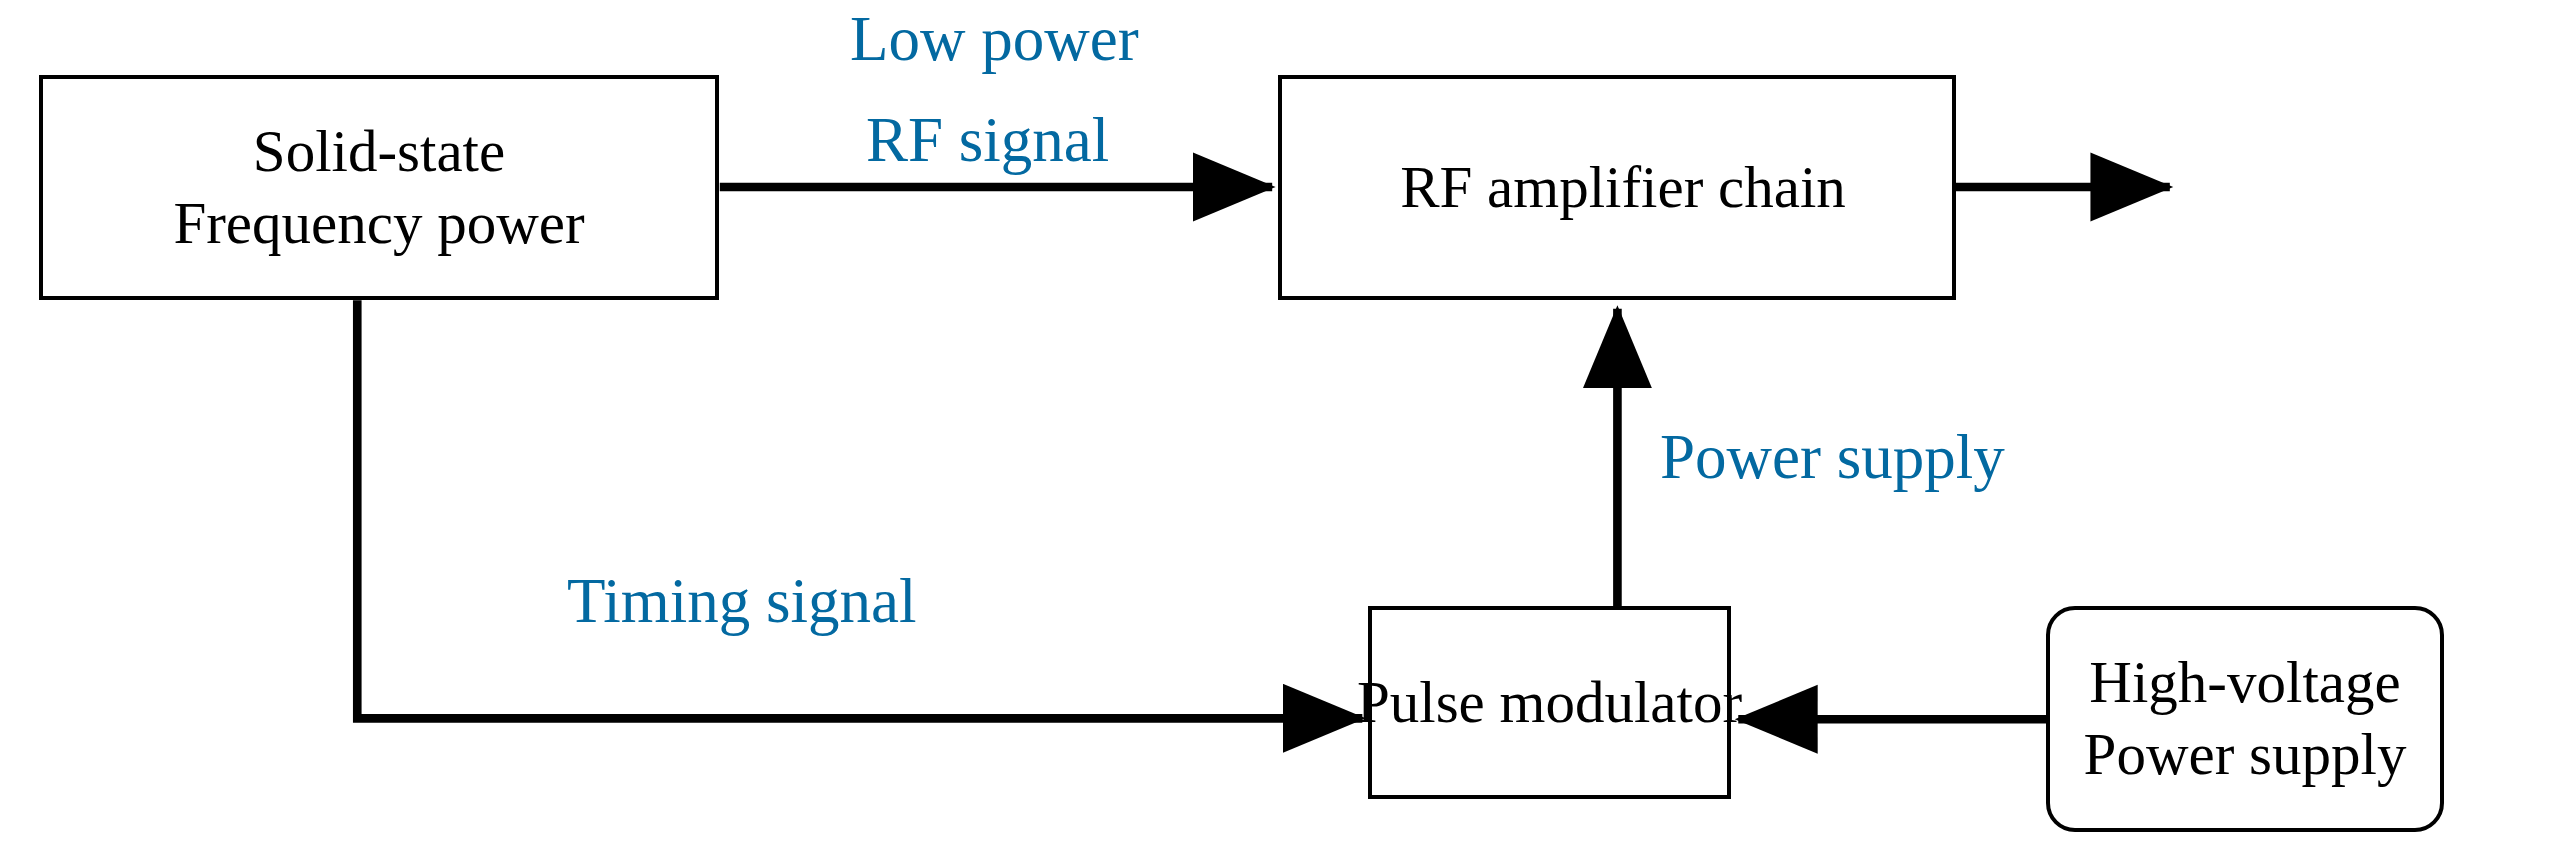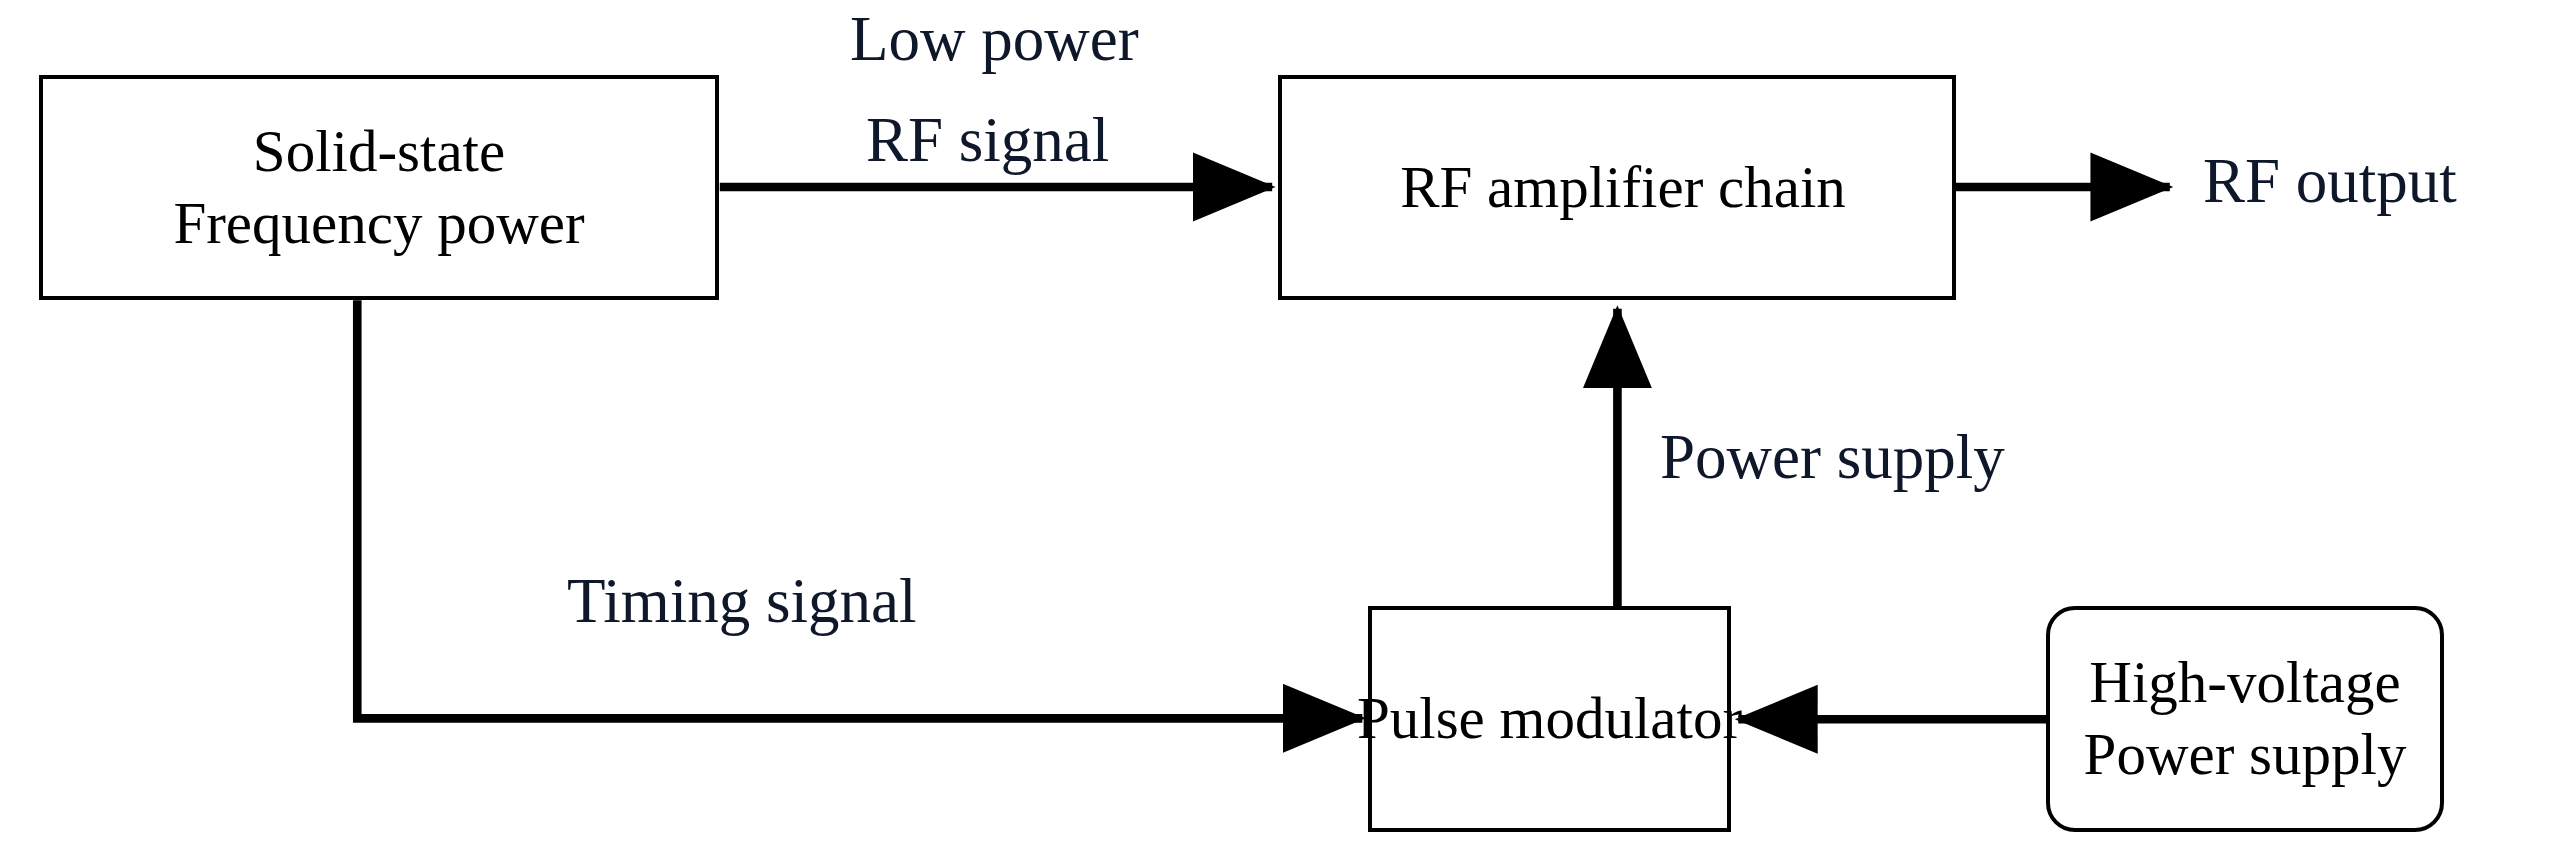--- a/index.html
+++ b/index.html
@@ -39,27 +39,27 @@
     line-height: 1.22;
     color: #000000;
     white-space: nowrap;
     text-align: center;
   }
   .edge-label {
     position: absolute;
     font-family: "Liberation Serif", "DejaVu Serif", serif;
     font-size: 63px;
     line-height: 1.0;
-    color: #0f172a;
+    color: #0369a1;
     white-space: nowrap;
   }
   
   #box-source       { left: 39px;   top: 75px;  width: 680px; height: 225px; }
   #box-amplifier    { left: 1278px; top: 75px;  width: 678px; height: 225px; padding-left: 12px; }
-  #box-modulator    { left: 1368px; top: 606px; width: 363px; height: 226px; }
+  #box-modulator    { left: 1368px; top: 606px; width: 363px; height: 193px; }
   #box-hvsupply     { left: 2046px; top: 606px; width: 398px; height: 226px; border-radius: 29px; }
   
   #label-low-power   { left: 850px;  top: 7.7px;   }
   #label-rf-signal   { left: 845px;  top: 109px; margin-left: 21px; }
   #label-rf-output   { left: 2203px; top: 150px; }
   #label-power-supply{ left: 1660px; top: 426px; }
   #label-timing      { left: 567px;  top: 570px; }
 </style>
 </head>
 <body>
@@ -109,20 +109,19 @@
 
   <div class="node-box" id="box-hvsupply">
     <span class="node-label">High-voltage</span>
     <span class="node-label">Power supply</span>
   </div>
 
   <div class="edge-label" id="label-low-power">Low power</div>
 
   <div class="edge-label" id="label-rf-signal">RF signal</div>
 
-  <div class="edge-label" id="label-rf-output">RF output</div>
 
   <div class="edge-label" id="label-power-supply">Power supply</div>
 
   <div class="edge-label" id="label-timing">Timing signal</div>
 
 </div>
 
 
 </body></html>

